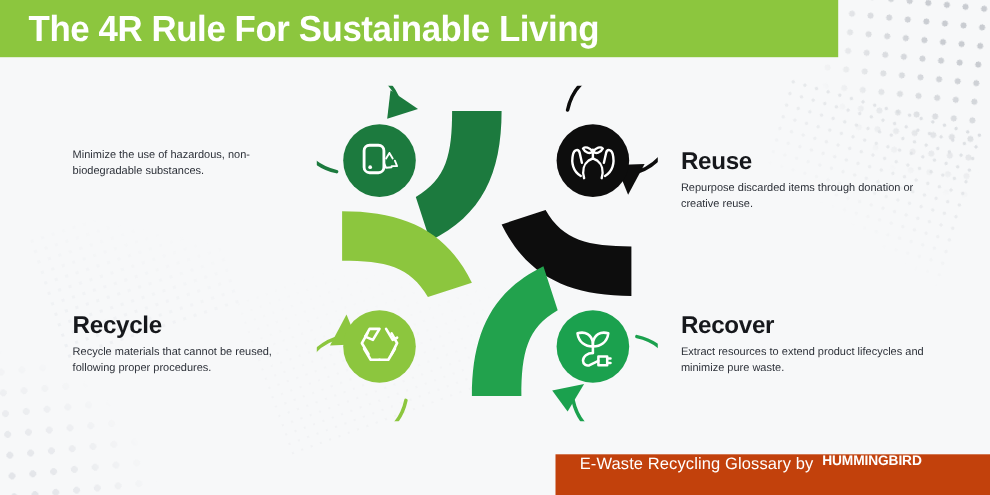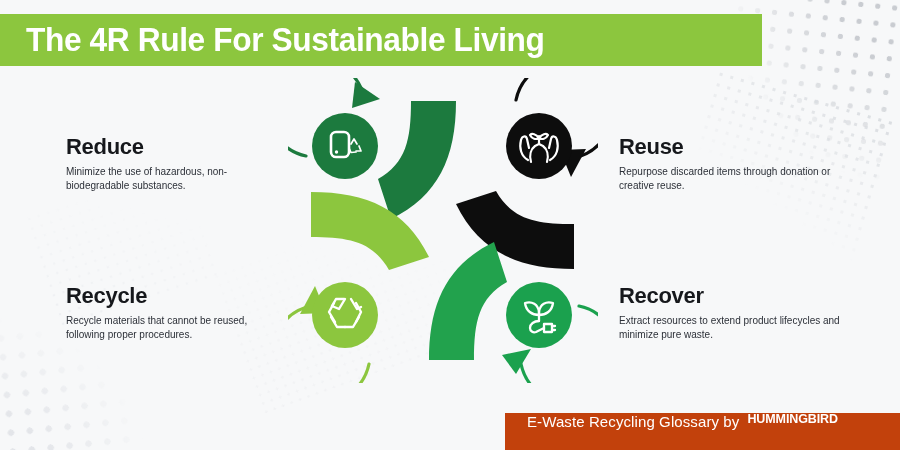--- a/index.html
+++ b/index.html
@@ -48,21 +48,21 @@
     position:absolute;left:230px;top:230px;width:230px;height:150px;
     background-image:radial-gradient(circle at center, #f0f1f3 1.1px, transparent 1.4px);
     background-size:9px 9px;
     -webkit-mask-image:linear-gradient(25deg, #000 0%, transparent 75%);
     mask-image:linear-gradient(25deg, #000 0%, transparent 75%);
     transform:rotate(-20deg);
   }
 
   
   .header-bar{
-    position:absolute;left:0;top:14px;width:762px;height:52px;
+    position:absolute;left:0;top:0;width:762px;height:52px;
     background:#8cc63e;display:flex;align-items:center;
   }
   .header-title{
     color:#ffffff;font-weight:bold;font-size:33px;letter-spacing:-0.4px;
     margin-left:26px;white-space:nowrap;
     font-family:"Liberation Sans", sans-serif;
     transform:scaleX(0.96);transform-origin:left center;
   }
 
   
@@ -106,21 +106,20 @@
   <div class="halftone-tr2"></div>
   <div class="halftone-bl"></div>
   <div class="halftone-bl2"></div>
   <div class="halftone-mid"></div>
 
   <div class="header-bar">
     <div class="header-title">The 4R Rule For Sustainable Living</div>
   </div>
 
   <div class="block b-reduce">
-    <h2>Reduce</h2>
     <p>Minimize the use of hazardous, non-biodegradable substances.</p>
   </div>
 
   <div class="block b-reuse">
     <h2>Reuse</h2>
     <p>Repurpose discarded items through donation or creative reuse.</p>
   </div>
 
   <div class="block b-recycle">
     <h2>Recycle</h2>

